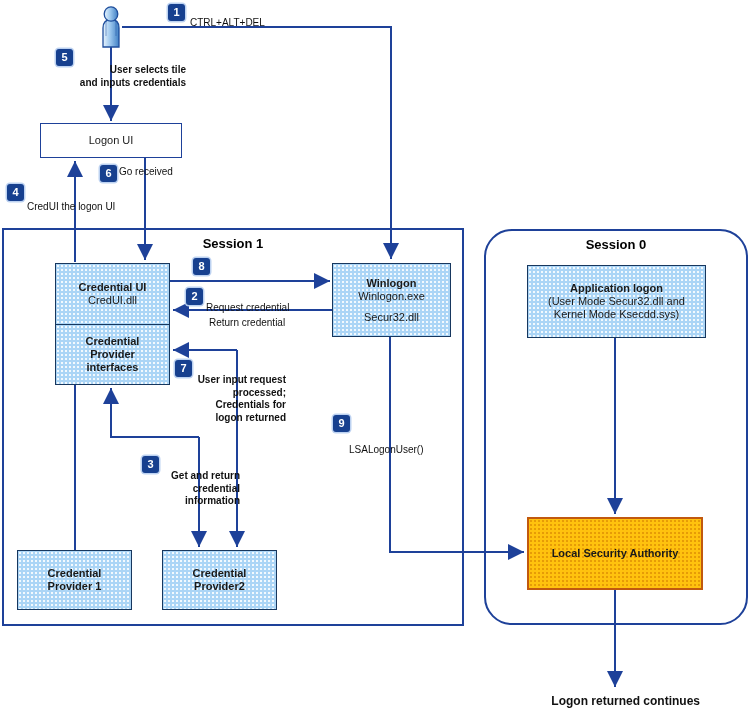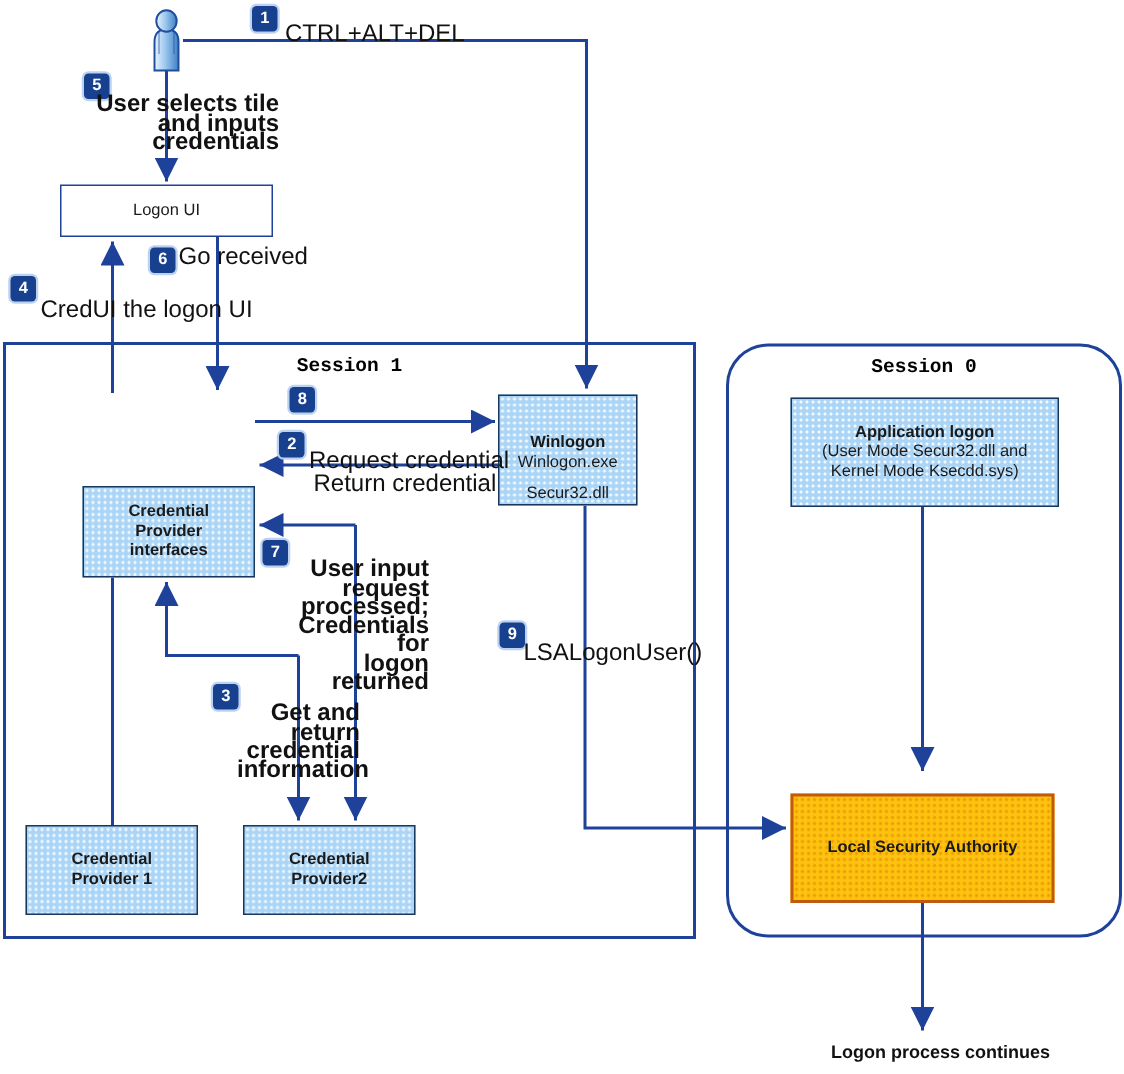--- a/index.html
+++ b/index.html
@@ -2,47 +2,47 @@
 <html style="--line: #1e4199; --badge-bg: #17408f; --box-fill: #abd5f6; --box-border: #17375e; --lsa-fill: #ffc20e; --lsa-border: #c1590e;"><head>
 <meta charset="utf-8">
 <style>
   html,body{margin:0;padding:0;background:#ffffff;}
   body{font-family:"Liberation Sans",sans-serif;color:#1a1a1a;}
   #canvas{position:relative;width:749px;height:716px;background:#fff;overflow:hidden;}
 
   
   .session{position:absolute;border:2px solid var(--line,#1e4199);background:transparent;}
   .session-title{position:absolute;top:6px;left:0;right:0;text-align:center;
-                 font-weight:bold;font-size:13px;color:#000;font-family:Liberation Mono, monospace;}
+                 font-weight:bold;font-size:13px;color:#000;}
 
   
   .node{position:absolute;display:flex;flex-direction:column;justify-content:center;
         align-items:center;text-align:center;font-size:11px;line-height:13px;
         box-sizing:border-box;}
   .dotted{background-color:var(--box-fill,#abd5f6);
           background-image:radial-gradient(rgba(255,255,255,.85) 1px,rgba(0,0,0,0) 1.1px);
           background-size:4px 4px;
           border:1.6px solid var(--box-border,#17375e);}
   .plain{background:#fff;border:1.6px solid var(--line,#1e4199);}
   .gold{background-color:var(--lsa-fill,#ffc20e);
         background-image:radial-gradient(rgba(210,125,0,.55) 1px,rgba(0,0,0,0) 1.1px);
         background-size:4px 4px;
-        border:2px solid var(--lsa-border,#c1590e);margin-top:12px;}
+        border:2px solid var(--lsa-border,#c1590e);}
   .bold{font-weight:bold;}
   .pre{white-space:pre-line;}
   .gap-top{margin-top:8px;}
 
   
   .badge{position:absolute;width:17px;height:17px;border-radius:3px;
          background:var(--badge-bg,#17408f);color:#fff;font-weight:bold;
          font-size:11px;line-height:17px;text-align:center;
          box-shadow:0 0 0 1.5px rgba(185,208,240,.95);}
 
   
-  .ann{position:absolute;font-size:16px;line-height:12.5px;color:#111;}
+  .ann{position:absolute;font-size:10px;line-height:12.5px;color:#111;}
   .center{text-align:right;font-weight:bold;}
 
   
   svg.wires{position:absolute;left:0;top:0;z-index:3;}
   svg.wires path.wire{fill:none;stroke:var(--line,#1e4199);stroke-width:2;}
   #arrowhead path{fill:var(--line,#1e4199);}
 
   .layer-sessions{z-index:1;} .layer-nodes{z-index:4;} .layer-text{z-index:5;}
   .session,.node,.badge,.ann,.person{position:absolute;}
   .person{z-index:4;}
@@ -91,28 +91,32 @@
     </defs>
     <path d="M6 41 L6 22 Q6 13.5 14 13.5 Q22 13.5 22 22 L22 41 Z" fill="url(#pg)" stroke="#1f4e9c" stroke-width="1.3"></path>
     <ellipse cx="14" cy="8" rx="6.8" ry="7.2" fill="url(#pg)" stroke="#1f4e9c" stroke-width="1.3"></ellipse>
     <path d="M9 15 L9 30 M19 15 L19 30" fill="none" stroke="#1f4e9c" stroke-width="0.8" opacity="0.6"></path>
   </svg>
 
   <div class="node plain layer-nodes" style="left:40px;top:123px;width:142px;height:35px;">
     <span>Logon UI</span>
   </div>
 
+  <div class="node dotted layer-nodes" style="left:55px;top:263px;width:115px;height:62px;">
+    <span class="bold">Credential UI</span>
+    <span>CredUI.dll</span>
+  </div>
 
   <div class="node dotted layer-nodes" style="left:55px;top:324px;width:115px;height:61px;">
     <span class="bold pre">Credential
 Provider
 interfaces</span>
   </div>
 
-  <div class="node dotted layer-nodes" style="left:332px;top:263px;width:93px;height:74px;justify-content:flex-end;">
+  <div class="node dotted layer-nodes" style="left:332px;top:263px;width:119px;height:74px;">
     <span class="bold">Winlogon</span>
     <span>Winlogon.exe</span>
     <span class="gap-top">Secur32.dll</span>
   </div>
 
   <div class="node dotted layer-nodes" style="left:527px;top:265px;width:179px;height:73px;">
     <span class="bold">Application logon</span>
     <span class="pre">(User Mode Secur32.dll and
 Kernel Mode Ksecdd.sys)</span>
   </div>
@@ -148,16 +152,16 @@
   <div class="ann layer-text" style="left:27px;top:201px;">CredUI the logon UI</div>
   <div class="ann layer-text" style="left:209px;top:273px;margin-top:44px;">Return credential</div>
   <div class="ann layer-text" style="left:206px;top:302px;">Request credential</div>
   <div class="ann layer-text center pre" style="left:158px;top:470px;width:82px;">Get and return
 credential
 information</div>
   <div class="ann layer-text center pre" style="left:186px;top:374px;width:100px;">User input request
 processed;
 Credentials for
 logon returned</div>
-  <div class="ann layer-text" style="left:349px;top:430px;">LSALogonUser()</div>
-  <div class="ann layer-text center bold" style="left:540px;top:695px;width:160px;font-size:12px;">Logon process continues</div>
+  <div class="ann layer-text" style="left:349px;top:444px;">LSALogonUser()</div>
+  <div class="ann layer-text center bold" style="left:540px;top:695px;width:160px;font-size:12px;">Logon returned continues</div>
 
 </div>
 
 </body></html>

